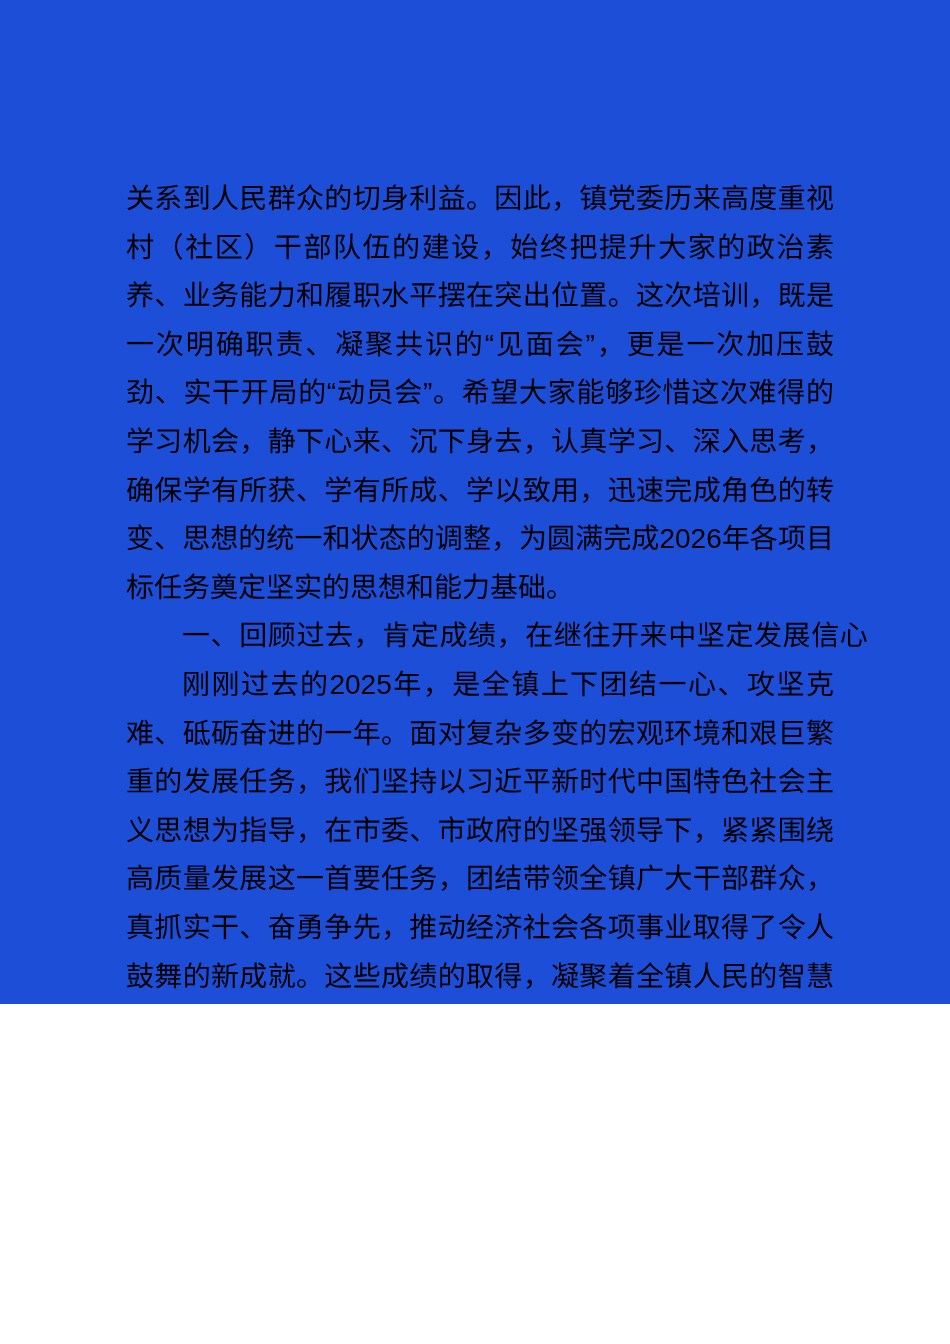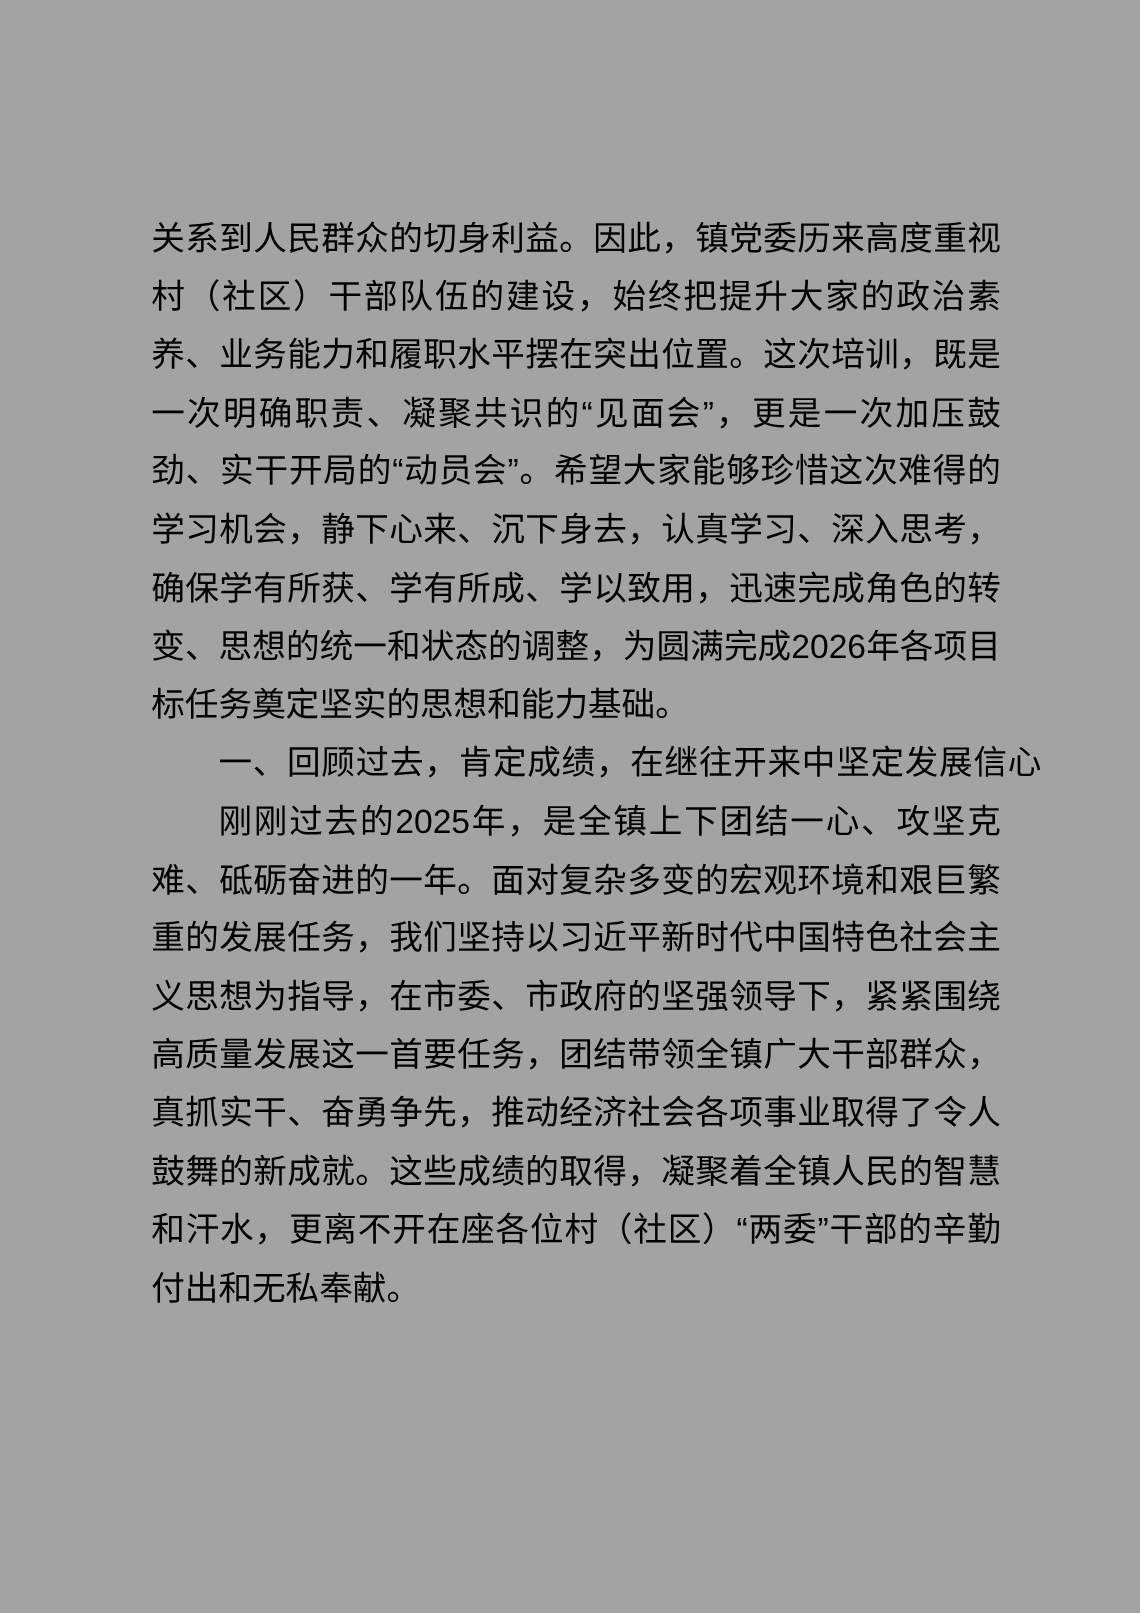--- a/index.html
+++ b/index.html
@@ -10,22 +10,22 @@
   }
   body {
     font-family: "Liberation Sans", "DejaVu Sans", sans-serif;
     color: #000000;
     -webkit-font-smoothing: antialiased;
   }
 
   .page {
     position: relative;
     width: 950px;
-    height: 1344px;
-    background: #a3a3a3;
+    height: 1004px;
+    background: #1d4ed8;
     overflow: hidden;
     box-sizing: border-box;
   }
 
   .text-column {
     position: absolute;
     left: 126px;
     top: 175px;
     width: 708px;
   }

